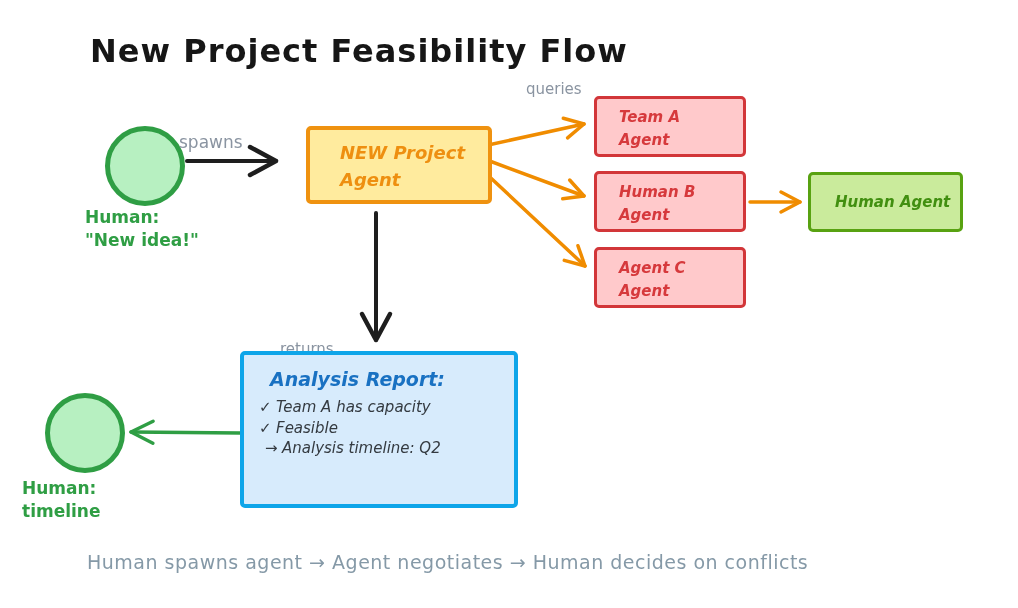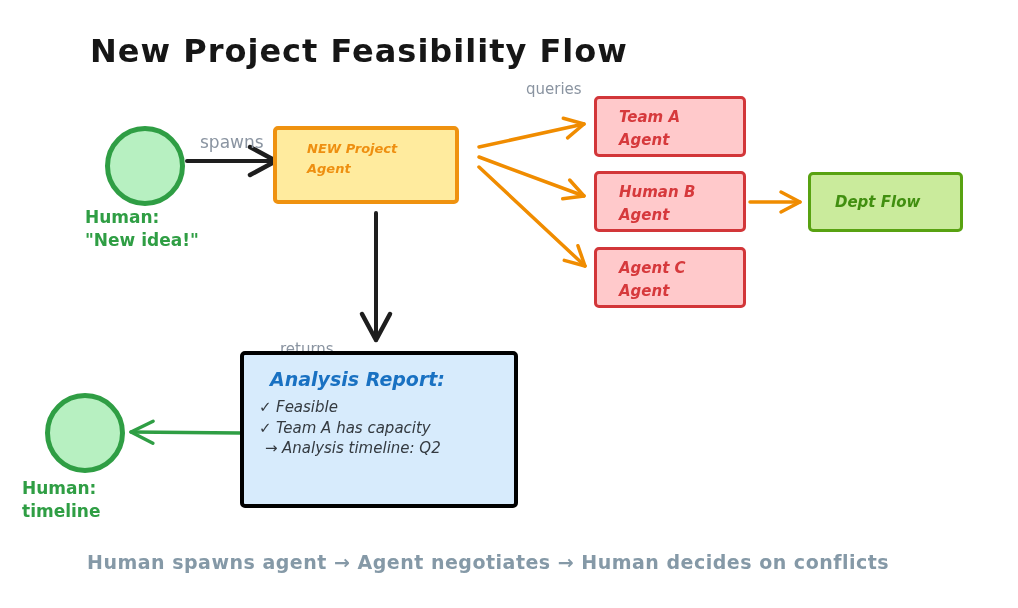--- a/index.html
+++ b/index.html
@@ -25,66 +25,66 @@
     box-sizing:content-box;
   }
   .circle-start{left:105px;top:126px;}
   .circle-end{left:45px;top:393px;}
 
   .green-label{color:#2f9e44;font-size:17px;font-weight:700;line-height:1.35;white-space:nowrap;}
   .start-label{left:85px;top:206px;}
   .end-label{left:22px;top:477px;}
 
   .edge-label{color:#8a94a1;font-weight:500;white-space:nowrap;}
-  .spawns-label{left:200px;top:132px;font-size:17px;}
+  .spawns-label{left:179px;top:132px;font-size:17px;}
   .queries-label{left:497px;top:80px;font-size:15px;margin-left:29px;}
   .returns-label{left:280px;top:340px;font-size:15px;}
 
   .node-box{box-sizing:border-box;border-radius:5px;white-space:nowrap;font-style:italic;}
   .project-box{
-    left:273px;top:126px;width:186px;height:78px;
+    left:306px;top:126px;width:186px;height:78px;
     border:4px solid #ef9210;background:#ffeb9e;
-    color:#ee8f10;font-size:13px;font-weight:600;line-height:1.5;
+    color:#ee8f10;font-size:18px;font-weight:600;line-height:1.5;
     padding:9px 0 0 30px;
   }
   .team-box{
     left:594px;width:152px;height:61px;
     border:3px solid #d23639;background:#ffc9cb;
     color:#d6393c;font-size:15px;font-weight:600;line-height:1.5;
     padding:7px 0 0 22px;
   }
   .team-a{top:96px;}
   .team-b{top:171px;}
   .team-c{top:247px;}
   .dept-box{
     left:808px;top:172px;width:155px;height:60px;
     border:3px solid #58a211;background:#caeb9c;
     color:#418f10;font-size:15px;font-weight:600;
     display:flex;align-items:center;padding-left:24px;
   }
 
   .report-box{
     left:240px;top:351px;width:278px;height:157px;
-    border:4px solid #000000;background:#d7ebfc;
+    border:4px solid #0ea5e9;background:#d7ebfc;
   }
   .report-title{
     margin:13px 0 7px 26px;
     color:#1971c2;font-size:19px;font-weight:700;white-space:nowrap;
   }
   .report-list{
     list-style:none;margin:0;padding:0 0 0 15px;
     color:#343a40;font-size:15px;font-weight:500;line-height:20.5px;
     white-space:nowrap;
   }
   .report-list .bullet{display:inline-block;min-width:17px;}
   .report-list .indent{padding-left:6px;}
 
   .caption{
     left:87px;top:551px;
-    color:#8599a7;font-size:19px;font-weight:700;
+    color:#8599a7;font-size:19px;font-weight:400;
     letter-spacing:0.5px;white-space:nowrap;
   }
 </style>
 </head>
 <body>
 
 <div class="canvas">
 
   <svg class="edges" width="1018" height="608" viewBox="0 0 1018 608">
     <defs>
@@ -134,28 +134,28 @@
   <div class="abs node-box team-box team-b">
     <div>Human B</div>
     <div>Agent</div>
   </div>
   <div class="abs node-box team-box team-c">
     <div>Agent C</div>
     <div>Agent</div>
   </div>
 
   <div class="abs node-box dept-box">
-    <span>Dept Flow</span>
+    <span>Human Agent</span>
   </div>
 
   <div class="abs node-box report-box">
     <div class="report-title">Analysis Report:</div>
     <ul class="report-list">
+      <li><span class="bullet">✓</span><span>Team A has capacity</span></li>
       <li><span class="bullet">✓</span><span>Feasible</span></li>
-      <li><span class="bullet">✓</span><span>Team A has capacity</span></li>
       <li class="indent"><span class="bullet">→</span><span>Analysis timeline: Q2</span></li>
     </ul>
   </div>
 
   <div class="abs circle circle-end"></div>
   <div class="abs green-label end-label">
     <div>Human:</div>
     <div>timeline</div>
   </div>
 

